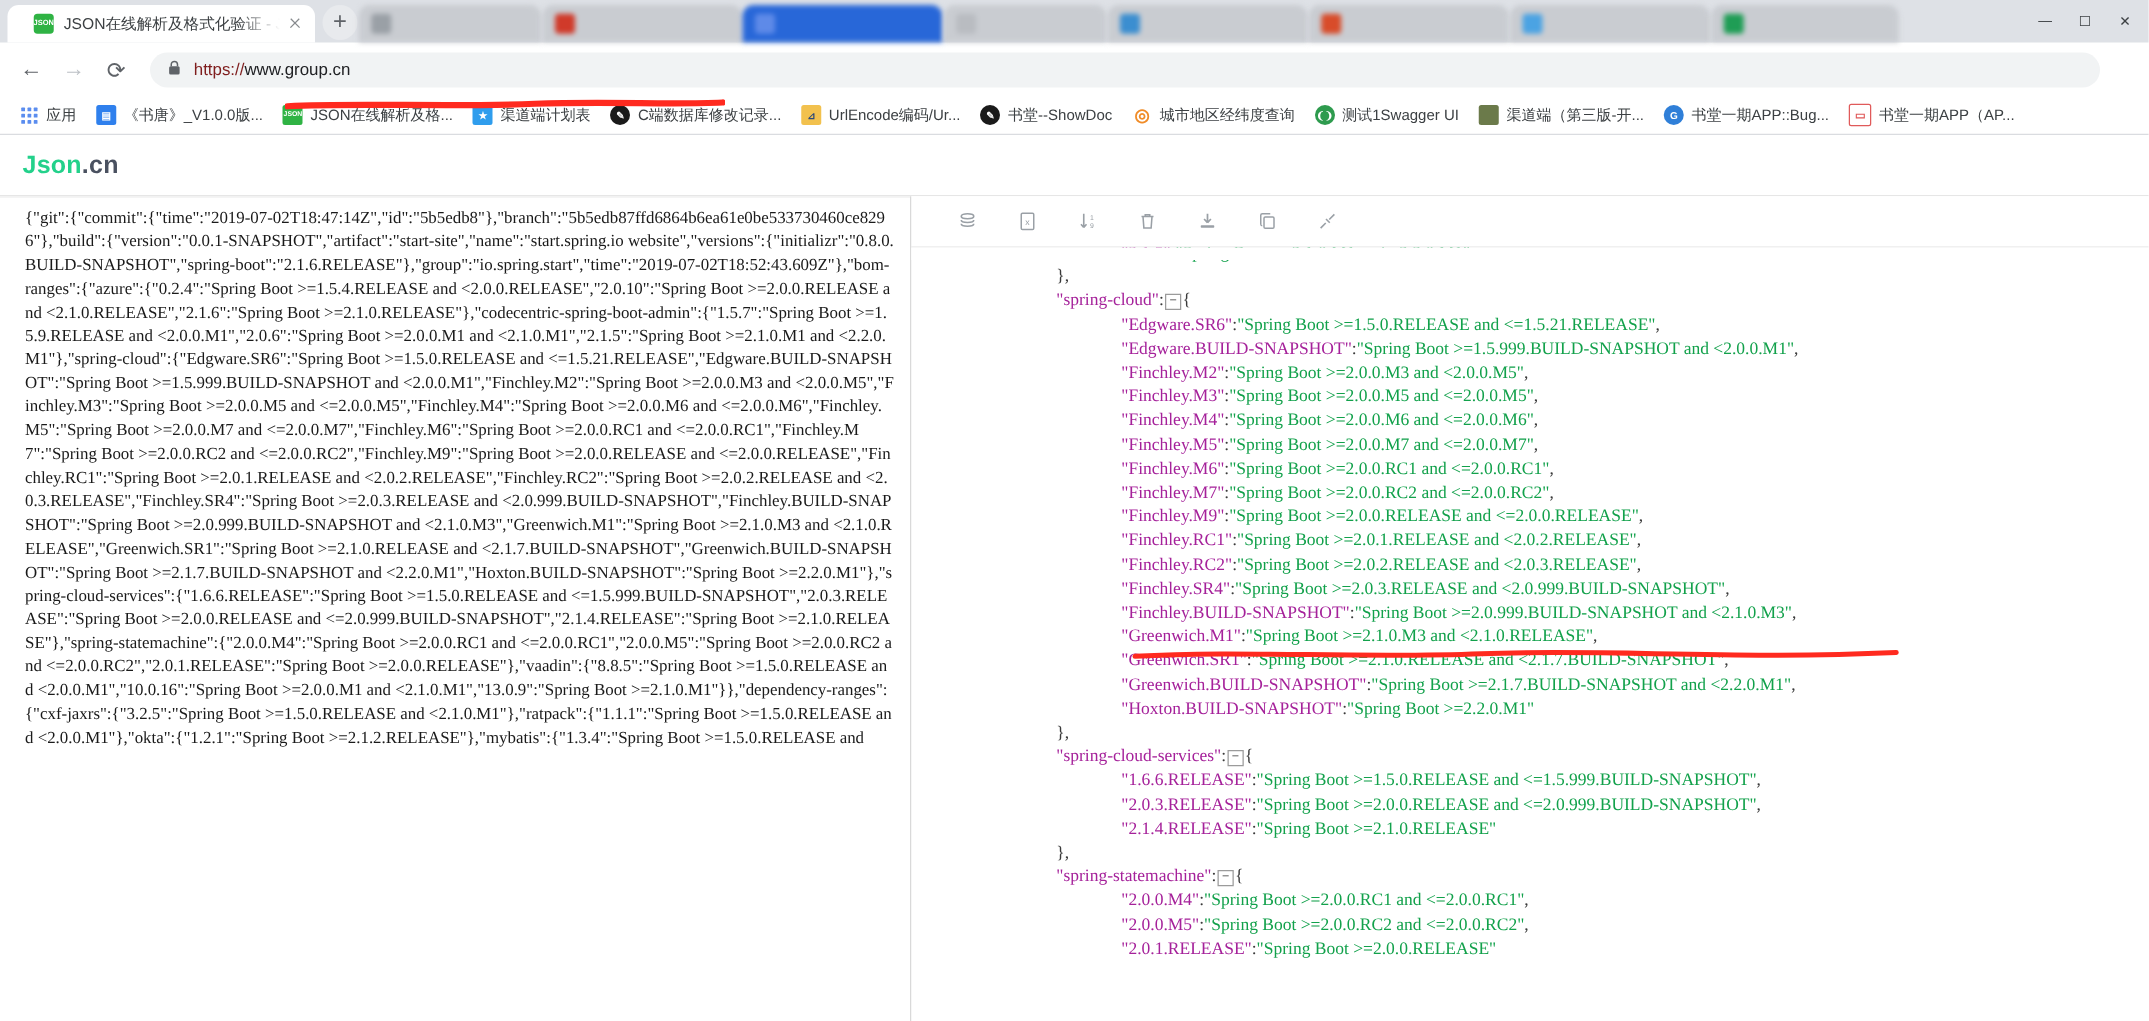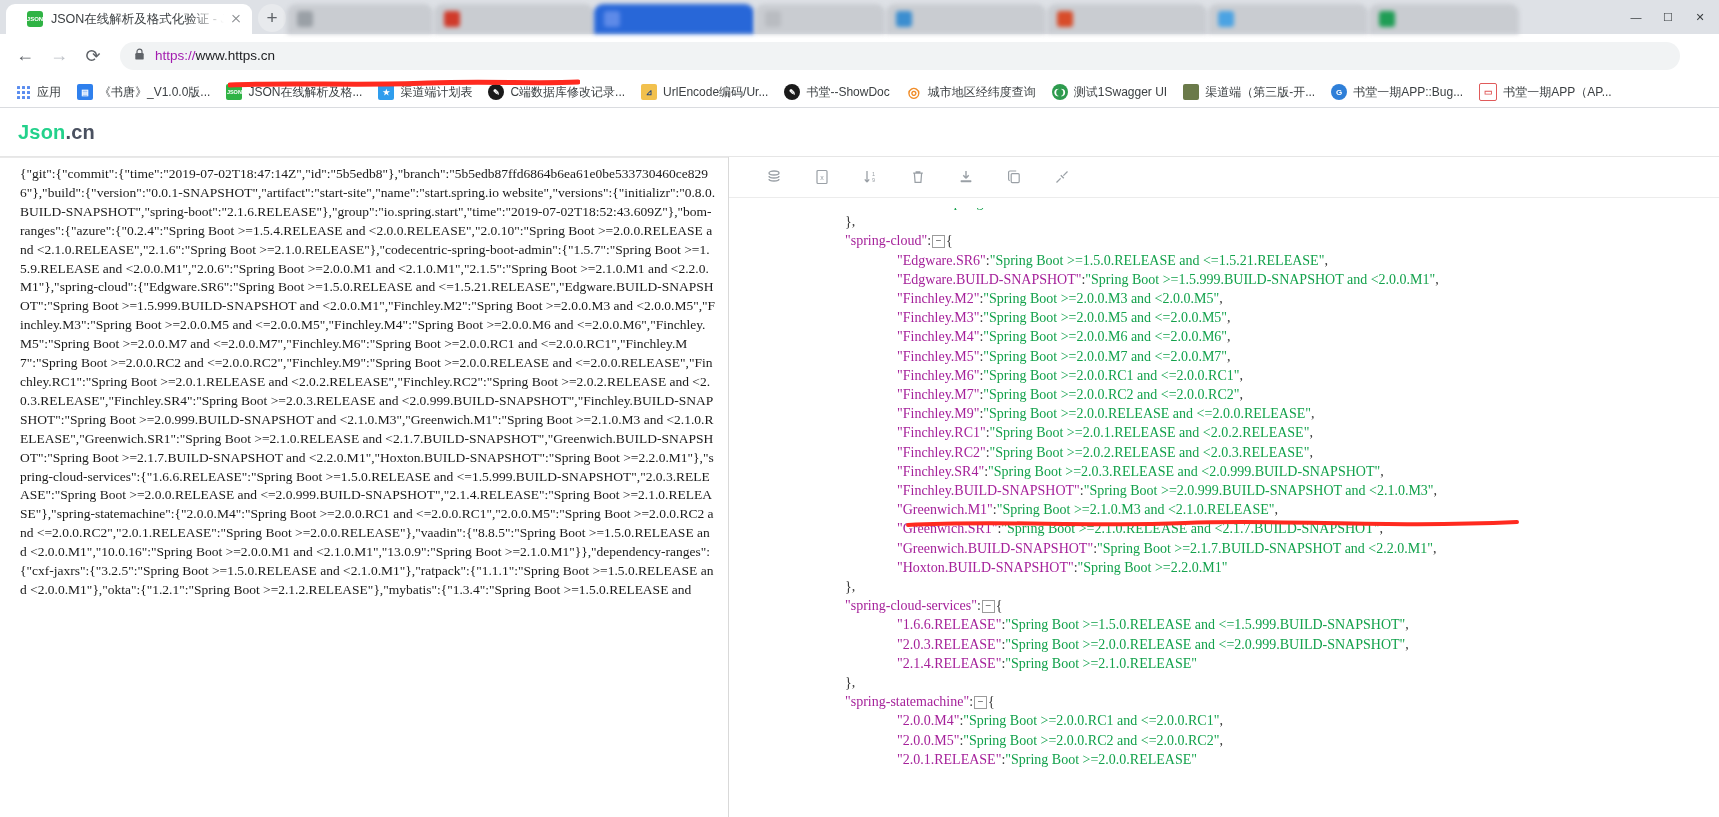--- a/index.html
+++ b/index.html
@@ -33,21 +33,21 @@
   .winbtn{width:30px;height:22px;display:flex;align-items:center;justify-content:center;font-size:11px;color:#3c4043;}
 
   
   .toolbar{height:43px;background:#ffffff;display:flex;align-items:center;padding:0 10px;gap:4px;}
   .navbtn{width:30px;height:30px;border-radius:50%;display:flex;align-items:center;justify-content:center;
           color:#5f6368;font-size:18px;}
   .omnibox{flex:0 0 auto;width:1560px;height:28px;background:#f1f3f4;border-radius:14px;display:flex;
            align-items:center;padding:0 14px;margin-left:8px;box-sizing:border-box;}
   .lock{font-size:11px;color:#5f6368;margin-right:10px;}
   .url{font-size:13.5px;color:#202124;white-space:nowrap;}
-  .url .scheme{color:#a21caf;}
+  .url .scheme{color:#7f1d1d;}
 
   
   .bookmarks{height:30px;background:#ffffff;display:flex;align-items:center;padding:0 8px;gap:2px;
              border-bottom:1px solid #dadce0;position:relative;overflow:hidden;}
   .bm{display:flex;align-items:center;height:24px;padding:0 7px;border-radius:4px;font-size:12px;
       color:#3c4043;white-space:nowrap;flex:0 0 auto;}
   .bm-ico{width:16px;height:16px;margin-right:6px;flex:0 0 16px;border-radius:2px;display:flex;
           align-items:center;justify-content:center;font-size:8px;color:#fff;font-weight:bold;overflow:hidden;}
   .apps-grid{display:grid;grid-template-columns:repeat(3,3px);grid-template-rows:repeat(3,3px);gap:2px;}
   .apps-grid i{background:#5b8def;width:3px;height:3px;border-radius:.5px;display:block;}
@@ -154,21 +154,21 @@
     <span class="navbtn">←</span>
     <span class="navbtn" style="color:#bdc1c6;">→</span>
     <span class="navbtn">⟳</span>
     <div class="omnibox">
       <span class="lock">
         <svg width="11" height="13" viewBox="0 0 11 13" aria-hidden="true">
           <path d="M3 5V3.6A2.5 2.5 0 0 1 8 3.6V5" fill="none" stroke="#5f6368" stroke-width="1.2"></path>
           <rect x="1.3" y="5" width="8.4" height="6.6" rx="1.2" fill="#5f6368"></rect>
         </svg>
       </span>
-      <span class="url"><span class="scheme">https://</span><span>www.https.cn</span></span>
+      <span class="url"><span class="scheme">https://</span><span>www.group.cn</span></span>
     </div>
   </div>
 
   <div class="bookmarks">
     <div class="bm">
       <span class="bm-ico" style="background:transparent;">
         <span class="apps-grid">
             <i></i>
             <i></i>
             <i></i>

